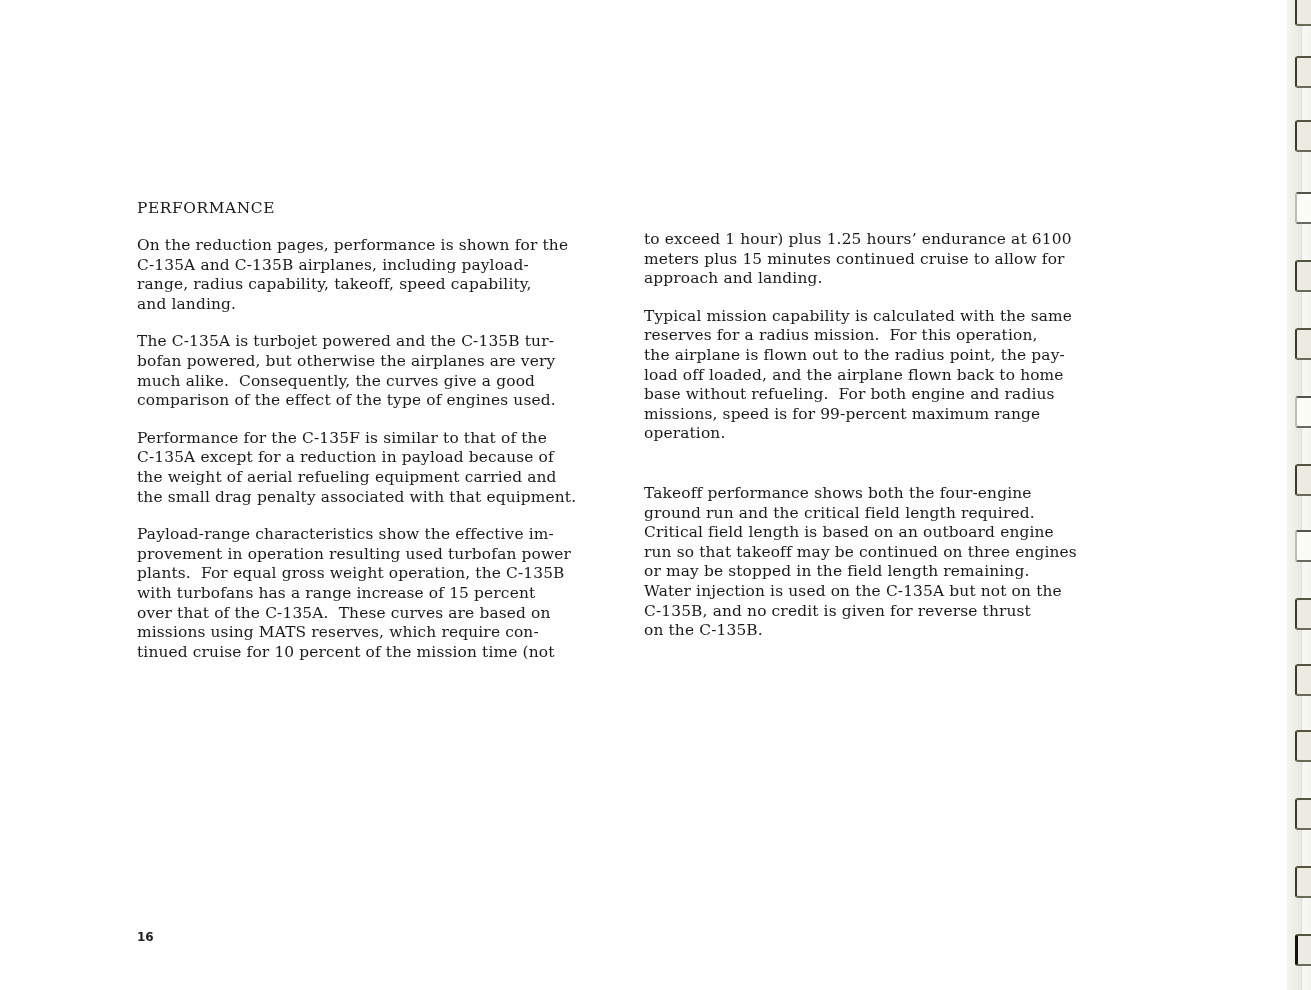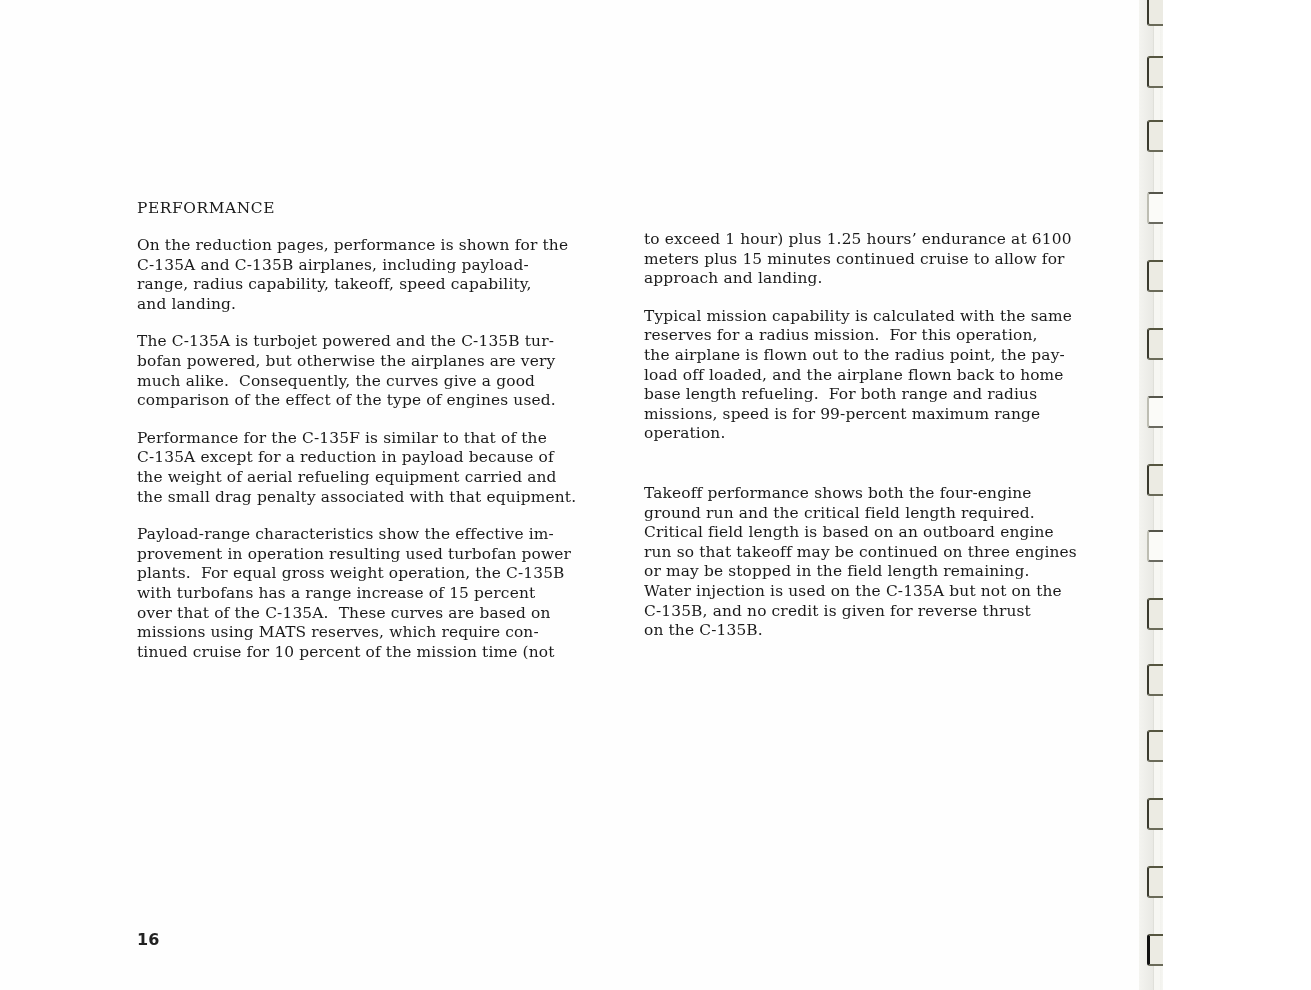--- a/index.html
+++ b/index.html
@@ -11,21 +11,21 @@
       width: 1311px;
       height: 990px;
       position: relative;
       overflow: hidden;
       font-family: "DejaVu Serif", "Liberation Serif", serif;
       color: #1a1a1a;
     }
     .page {
       position: absolute;
       left: 0; top: 0;
-      width: 1163px; height: 990px;
+      width: 1311px; height: 990px;
       background: #fefefe;
     }
     .column {
       position: absolute;
       font-size: 15.4px;
       line-height: 19.6px;
       letter-spacing: 0.15px;
     }
     .col-left { left: 137px; top: 198px; width: 500px; }
     .col-right { left: 644px; top: 230px; width: 500px; }
@@ -37,21 +37,21 @@
     }
     .para { margin: 0 0 18px 0; }
     .para .line { display: block; white-space: pre; }
     .col-right .para.takeoff { margin-top: 40px; }
     .page-number {
       position: absolute;
       left: 137px;
       top: 930px;
       font-family: "DejaVu Sans", "Liberation Sans", sans-serif;
       font-weight: bold;
-      font-size: 16px;
+      font-size: 12px;
       color: #222;
     }
     
     .binding {
       position: absolute;
       right: 0;
       top: 0;
       width: 24px;
       height: 990px;
       background: linear-gradient(to right, #f4f4f0 0%, #e9e9e4 60%, #f6f6f2 100%);
@@ -132,21 +132,21 @@
       <span class="line">to exceed 1 hour) plus 1.25 hours’ endurance at 6100</span>
       <span class="line">meters plus 15 minutes continued cruise to allow for</span>
       <span class="line">approach and landing.</span>
     </div>
 
     <div class="para">
       <span class="line">Typical mission capability is calculated with the same</span>
       <span class="line">reserves for a radius mission.  For this operation,</span>
       <span class="line">the airplane is flown out to the radius point, the pay-</span>
       <span class="line">load off loaded, and the airplane flown back to home</span>
-      <span class="line">base length refueling.  For both range and radius</span>
+      <span class="line">base without refueling.  For both engine and radius</span>
       <span class="line">missions, speed is for 99-percent maximum range</span>
       <span class="line">operation.</span>
     </div>
 
     <div class="para takeoff">
       <span class="line">Takeoff performance shows both the four-engine</span>
       <span class="line">ground run and the critical field length required.</span>
       <span class="line">Critical field length is based on an outboard engine</span>
       <span class="line">run so that takeoff may be continued on three engines</span>
       <span class="line">or may be stopped in the field length remaining.</span>

